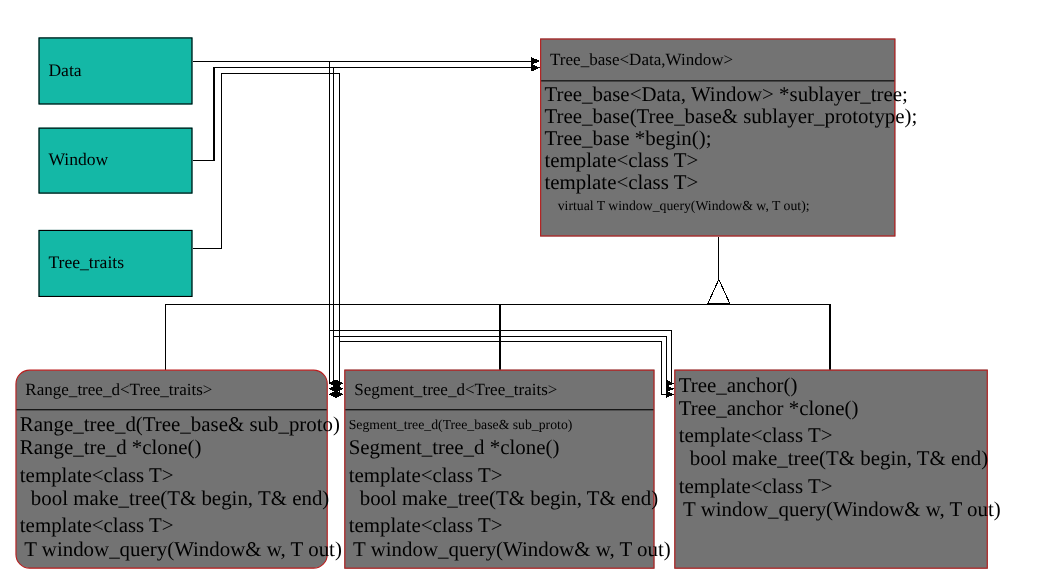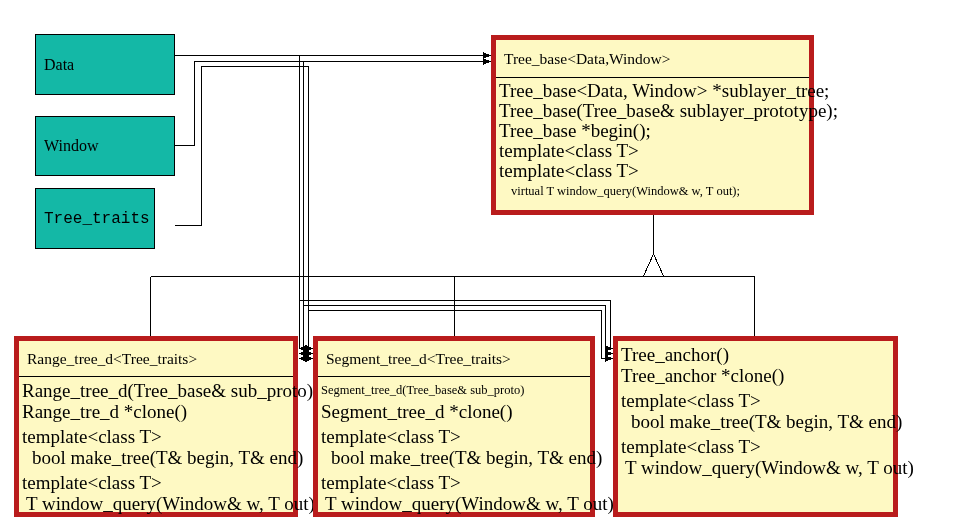--- a/index.html
+++ b/index.html
@@ -3,21 +3,21 @@
 <meta charset="utf-8">
 <style>
   html,body{margin:0;padding:0;background:#ffffff;}
   #stage{
     position:relative;width:966px;height:530px;background:#ffffff;
     font-family:"Liberation Serif","DejaVu Serif",serif;color:#000;
     overflow:hidden;
   }
   #wires{position:absolute;left:0;top:0;z-index:0;}
   .cls{
-    position:absolute;background:#fef9c3;border:5px solid #b91c1c;
+    position:absolute;background:#737373;border:1px solid #b91c1c;
     z-index:1;box-sizing:border-box;display:flex;flex-direction:column;
   }
   .pbox{
     position:absolute;background:#14b8a6;border:1px solid #000;
     z-index:1;box-sizing:border-box;display:flex;align-items:center;
     padding-left:8px;font-size:16px;
   }
   .hdr{
     border-bottom:1px solid #000;display:flex;align-items:center;
     padding-left:8px;font-size:15.5px;flex:0 0 auto;box-sizing:border-box;
@@ -26,25 +26,25 @@
   .body{flex:1 1 auto;padding:3px 0 0 3px;overflow:visible;white-space:nowrap;}
   .m{font-size:19px;line-height:20px;}
   .m.small{font-size:12.5px;}
   .m.ind12{padding-left:12px;}
   .m.ind10{padding-left:10px;}
   .m.ind4{padding-left:4px;}
   .m.gap{margin-top:4px;}
   
   #box-data{left:35px;top:34px;width:140px;height:61px;}
   #box-window{left:35px;top:116px;width:140px;height:60px;}
-  #box-treetraits{left:35px;top:188px;width:120px;height:61px;font-family:Liberation Mono, monospace;}
+  #box-treetraits{left:35px;top:209px;width:140px;height:61px;}
   #box-treebase{left:491px;top:35px;width:323px;height:180px;}
   #box-treebase .hdr{height:38px;}
   #box-treebase .m{line-height:20px;}
-  #box-range{left:14px;top:336px;width:284px;height:181px;}
+  #box-range{left:14px;top:336px;width:284px;height:181px;border-radius:13px;}
   #box-range .hdr{height:36px;}
   #box-segment{left:313px;top:336px;width:282px;height:181px;}
   #box-segment .hdr{height:36px;}
   #box-anchor{left:613px;top:336px;width:285px;height:181px;}
   #box-anchor .hdr{height:40px;}
   .bb .m{line-height:21px;}
 </style>
 </head>
 <body>
 

